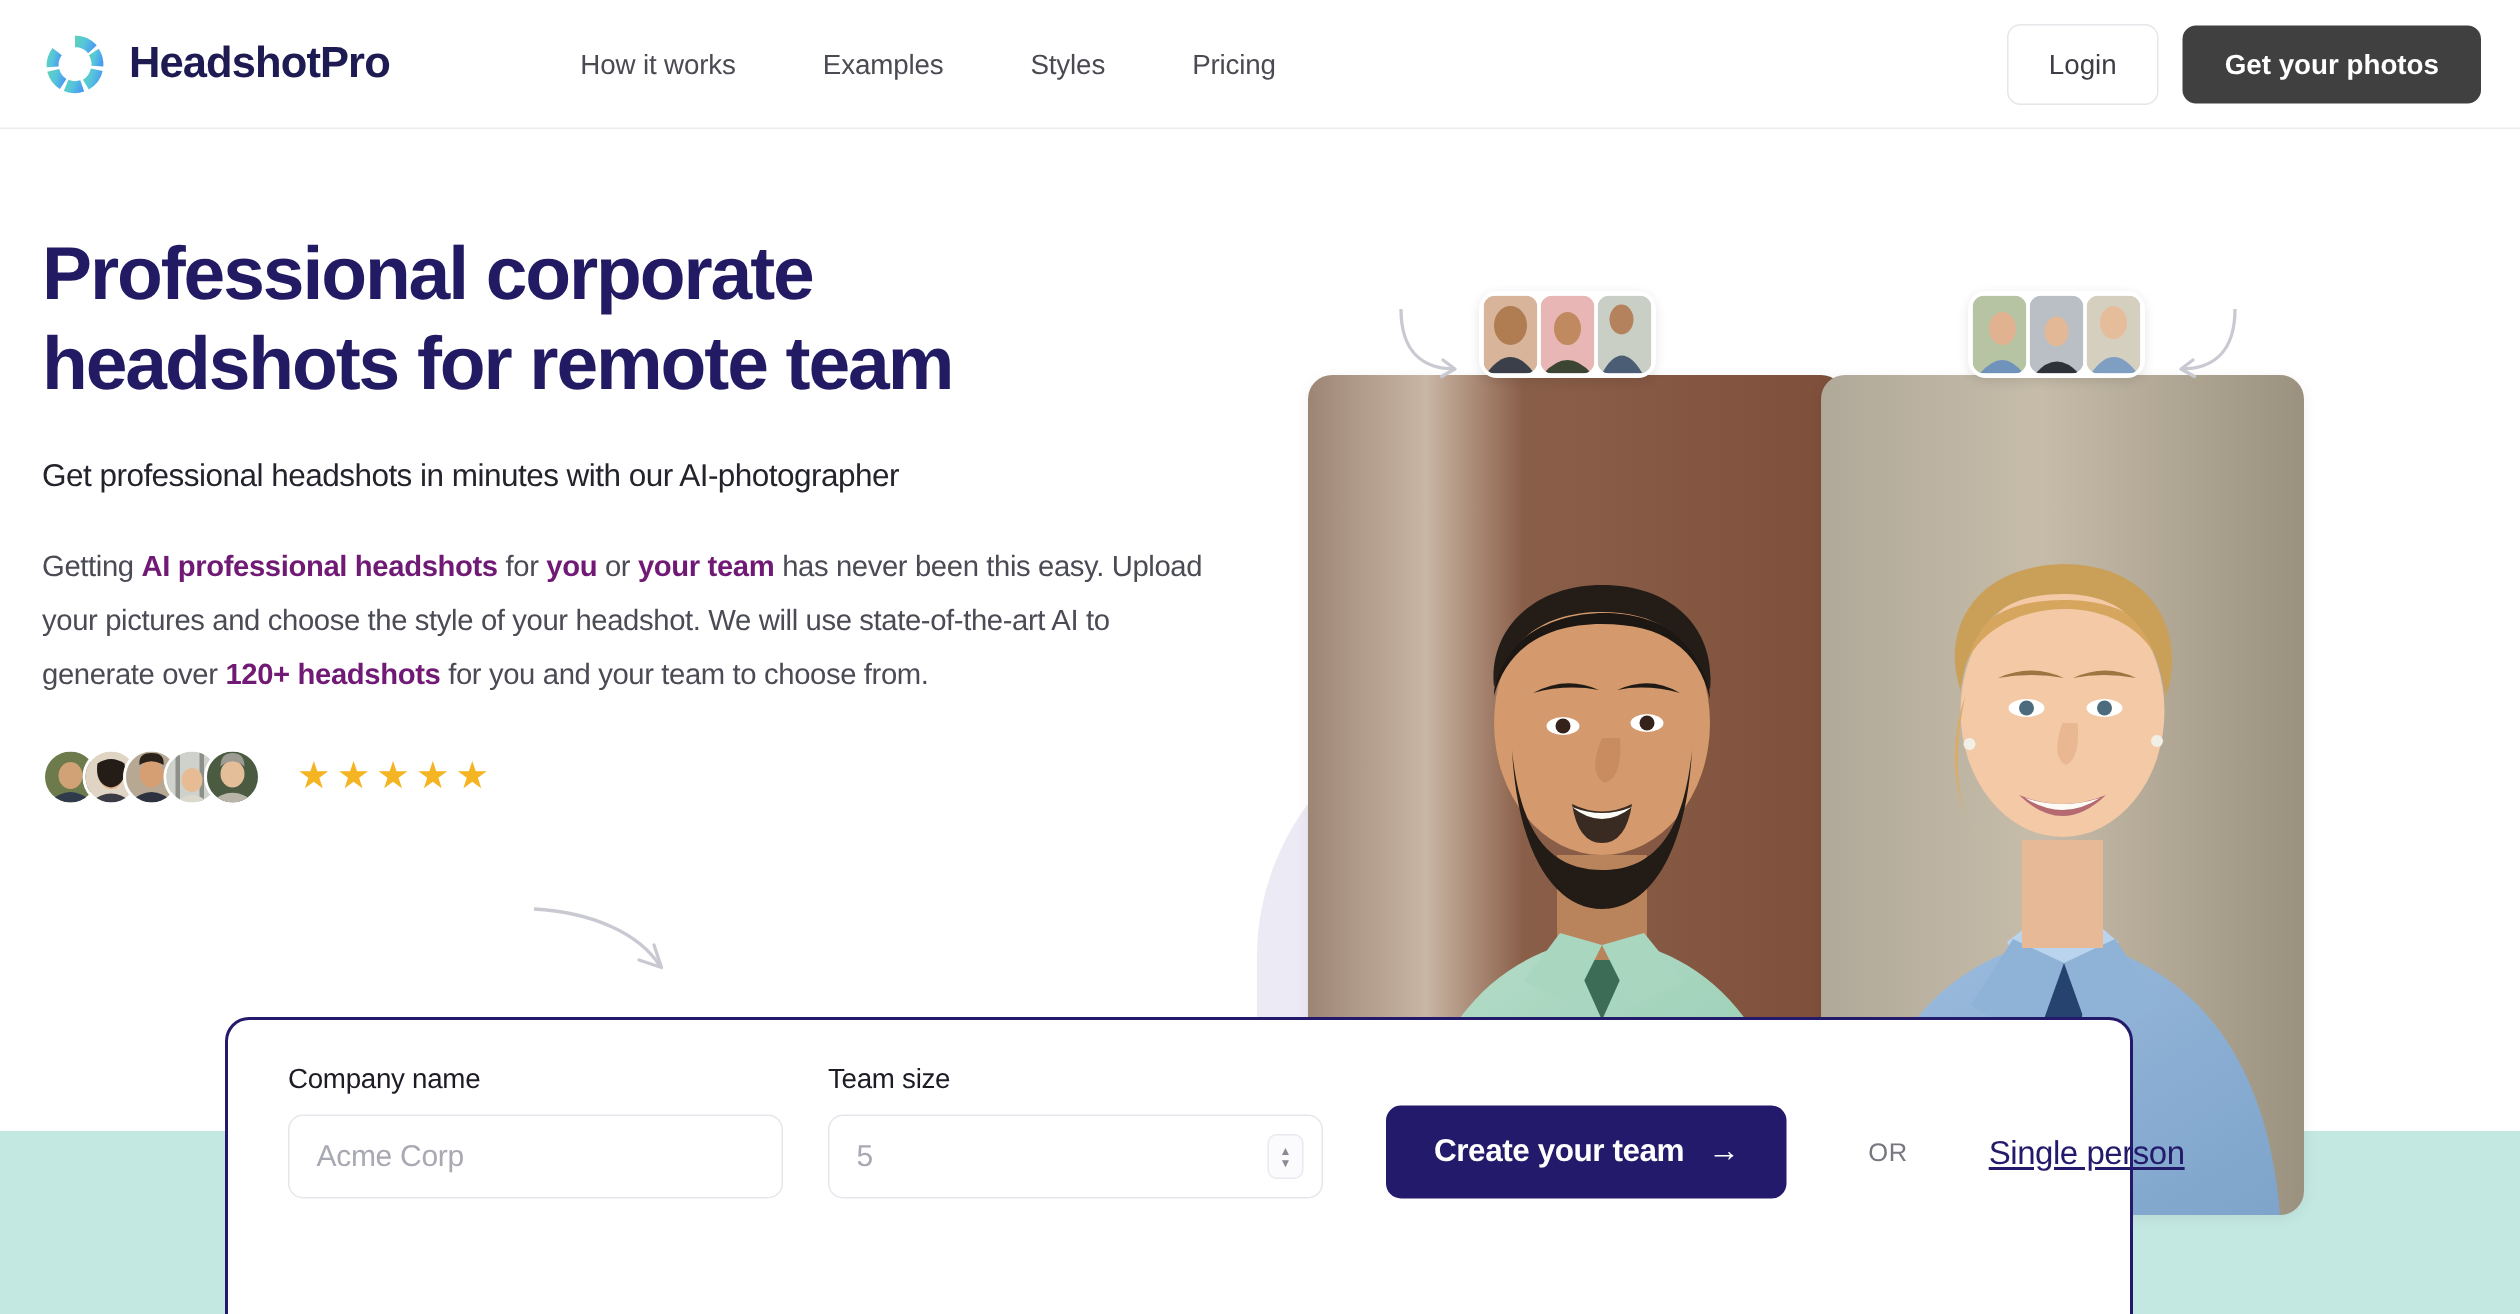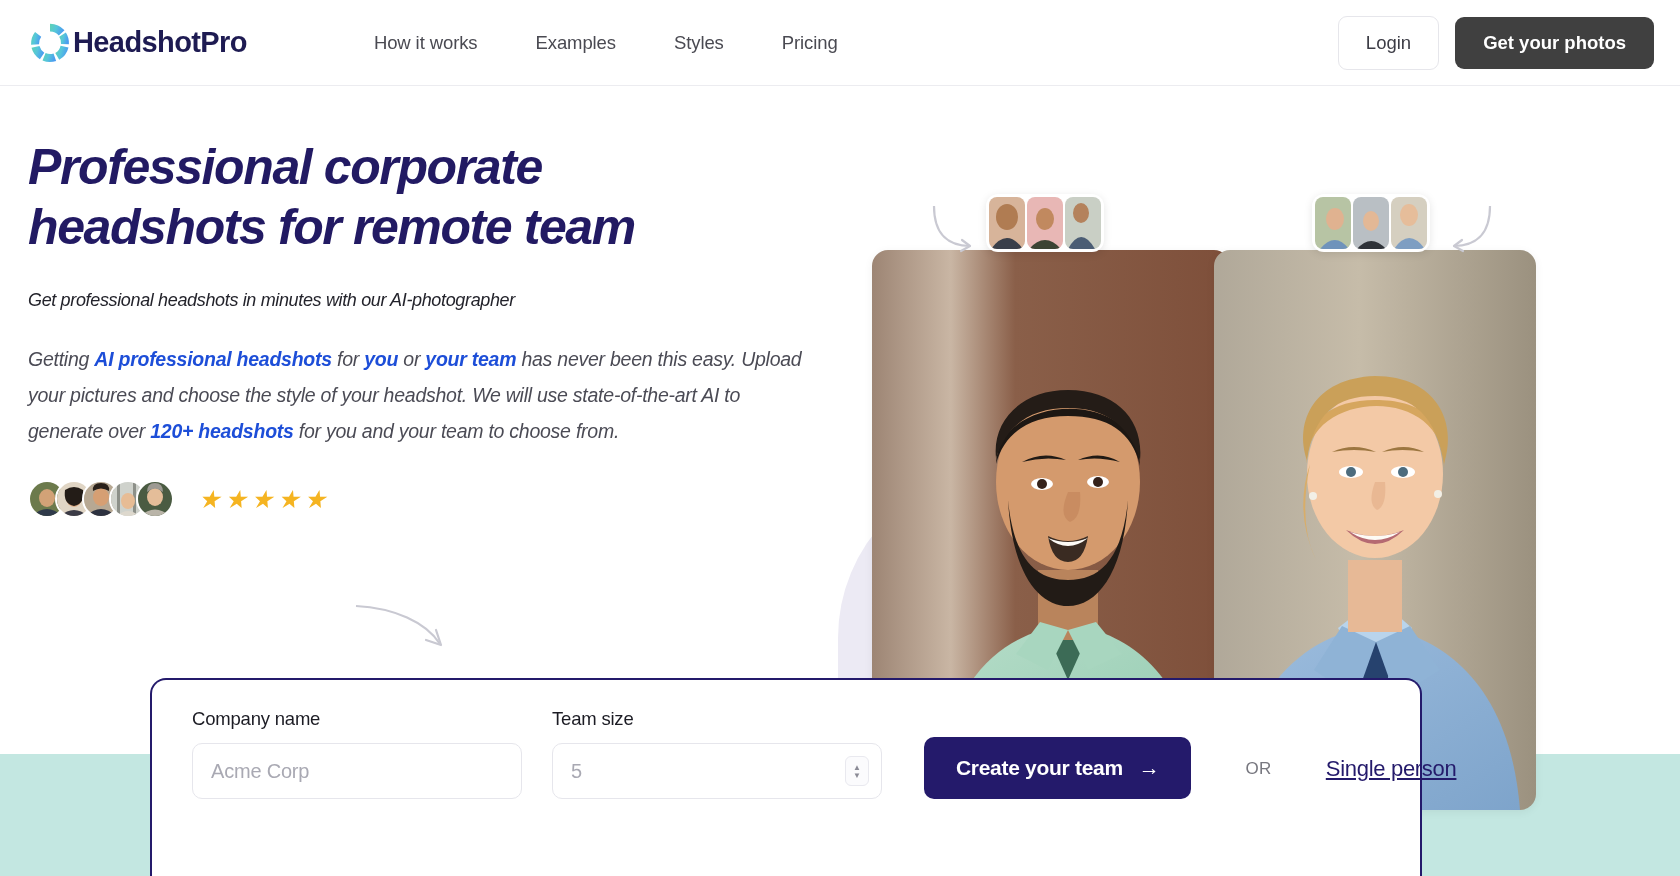--- a/index.html
+++ b/index.html
@@ -12,21 +12,21 @@
   .page { position: relative; width: 1680px; height: 876px; overflow: hidden; background:#fff; }
 
   
   .header {
     position: absolute; top: 0; left: 0; width: 1680px; height: 86px;
     background: #ffffff;
     border-bottom: 1px solid #ececf0;
     display: flex; align-items: center;
     z-index: 60;
   }
-  .brand { display: flex; align-items: center; gap: 1px; margin-left: 28px; }
+  .brand { display: flex; align-items: center; gap: 14px; margin-left: 28px; }
   .logo-mark { width: 44px; height: 44px; display:block; }
   .brand-name {
     font-size: 29px; font-weight: bold; color: #1e1b52; letter-spacing: -0.6px;
     white-space: nowrap;
   }
   .nav { display: flex; align-items: center; gap: 0px; margin-left: 98px; }
   .nav-item {
     font-size: 18.5px; color: #4a4a52; padding: 8px 29px; white-space: nowrap;
     cursor: pointer; letter-spacing: -0.1px;
   }
@@ -42,34 +42,34 @@
     padding: 15px 28px; cursor: pointer; white-space: nowrap;
   }
 
   
   .teal-band {
     position: absolute; left: 0; top: 754px; width: 1680px; height: 122px;
     background: #c3e7e1; z-index: 1;
   }
 
   
-  .left-col { position: absolute; left: 28px; top: 138px; width: 800px; z-index: 30; font-style: italic; }
+  .left-col { position: absolute; left: 28px; top: 153px; width: 800px; z-index: 30; }
   .headline {
     font-size: 50px; line-height: 1.19; font-weight: bold;
     color: #221a63; letter-spacing: -1.4px;
   }
   .subhead {
-    margin-top: 32px; font-size: 18px; color: #23232b; letter-spacing: -0.35px;
+    margin-top: 32px; font-size: 21px; color: #23232b; letter-spacing: -0.35px;
     line-height: 1.3;
   }
   .body-copy {
     margin-top: 30px; font-size: 19.5px; line-height: 1.84; color: #4b4b55;
     letter-spacing: -0.25px; max-width: 790px;
   }
-  .body-copy b { color: #1d4ed8; font-weight: bold; }
+  .body-copy b { color: #701a75; font-weight: bold; }
 
   
   .social-row { margin-top: 30px; display: flex; align-items: center; }
   .avatars { display: flex; align-items: center; }
   .avatar {
     width: 38px; height: 38px; border-radius: 50%;
     border: 2px solid #ffffff; margin-right: -11px;
     background-size: cover; background-position: center top;
     position: relative;
   }

